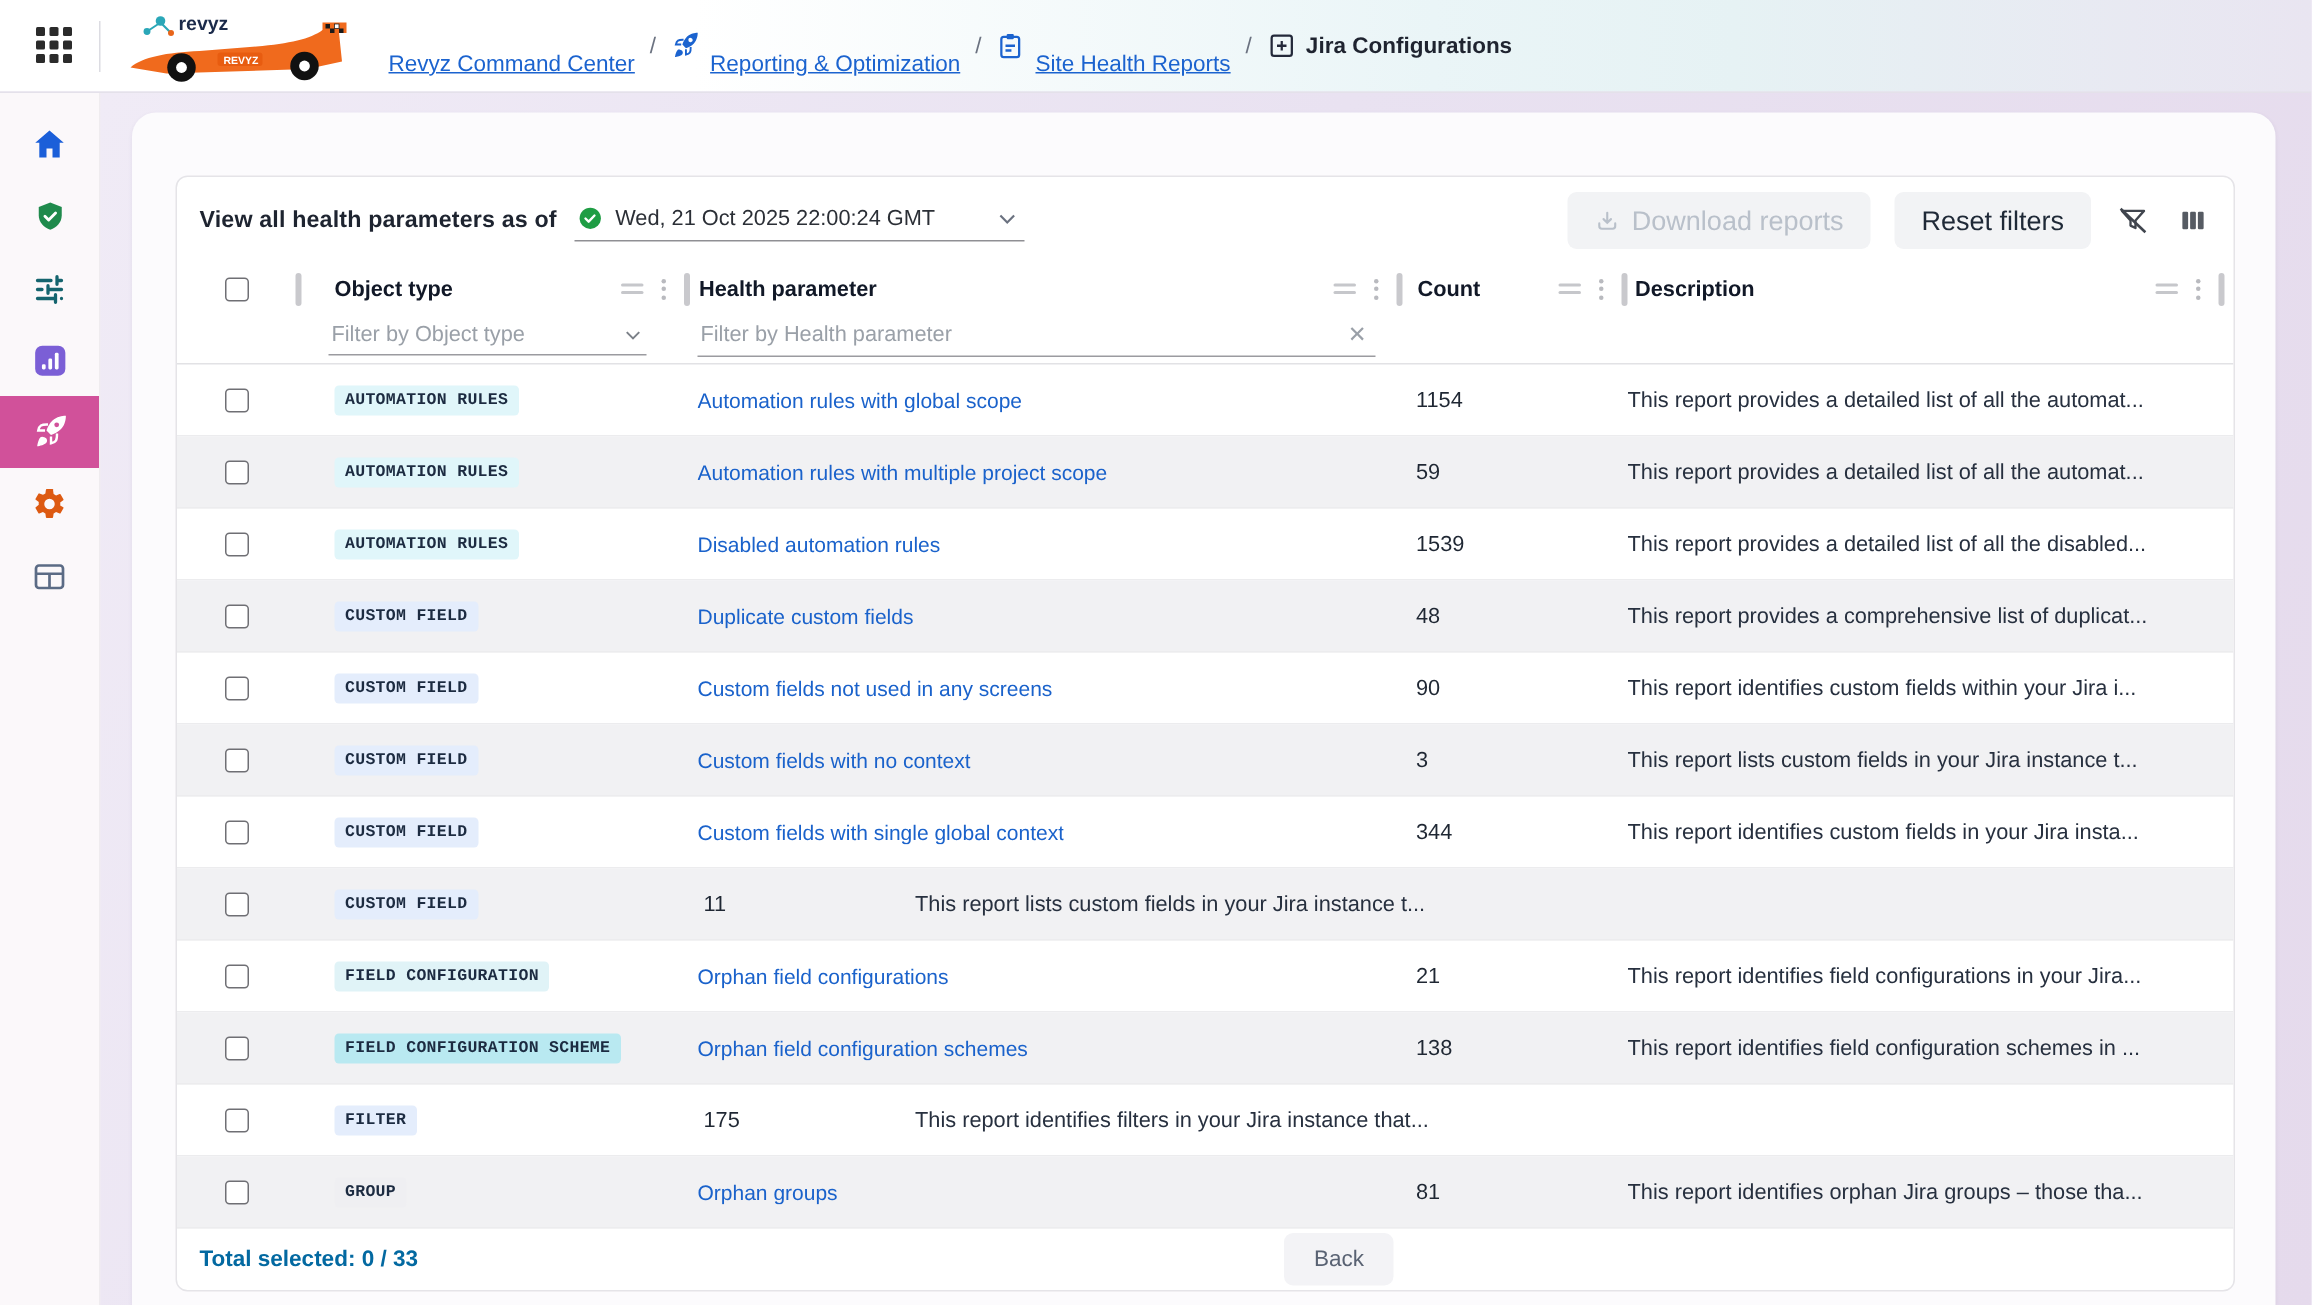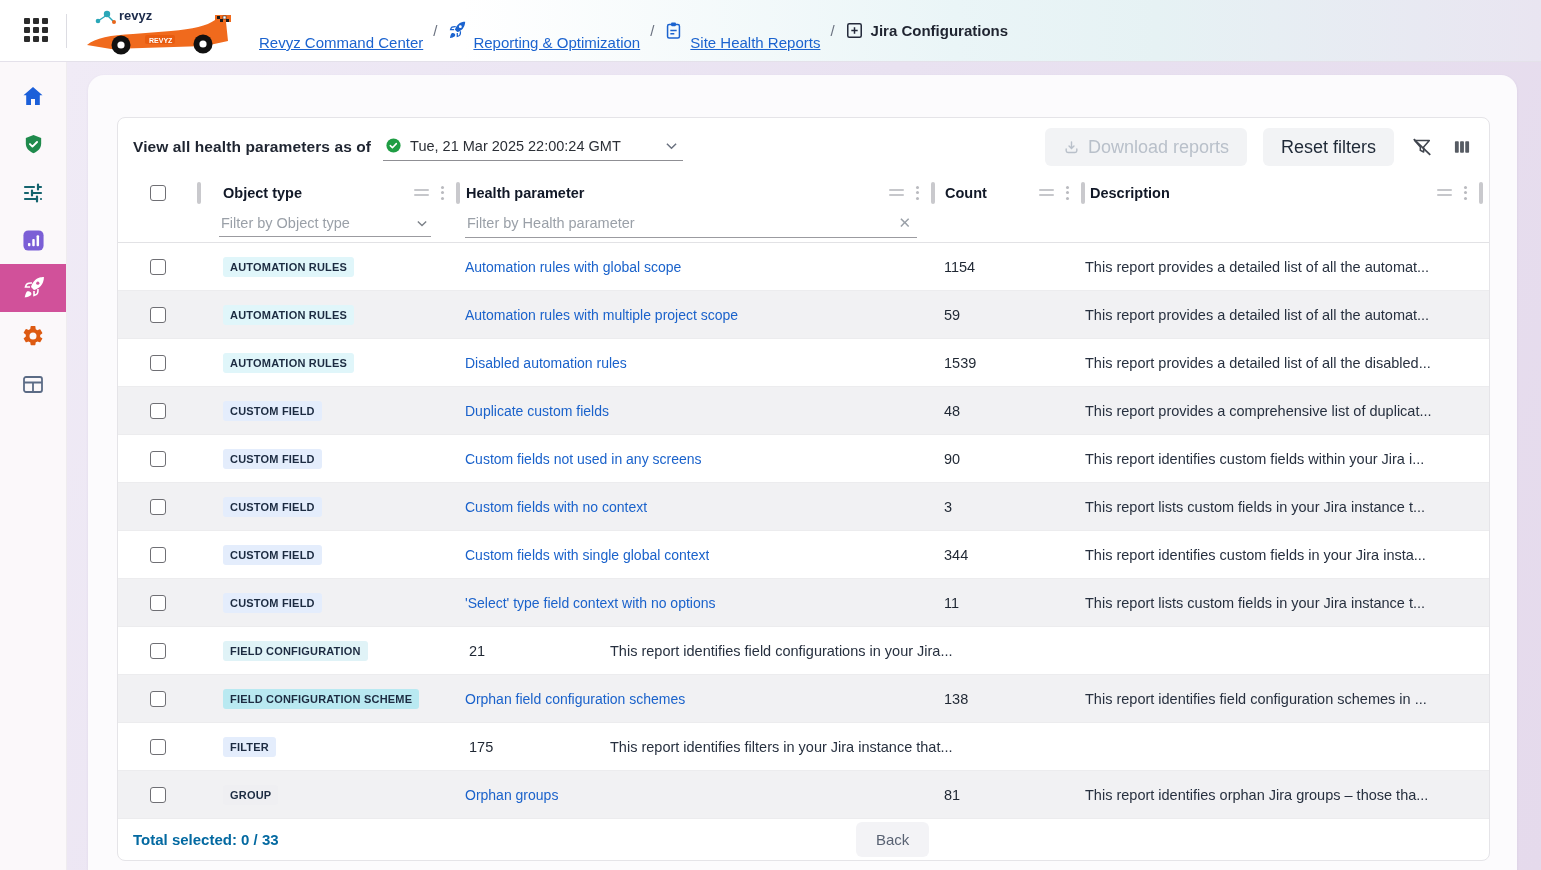--- a/index.html
+++ b/index.html
@@ -78,21 +78,21 @@
   .filter-box{ display:flex; align-items:center; border-bottom:1px solid #9b9ba0; padding:3px 4px 5px 2px; }
   .filter-box .ph{ font-size:14.5px; color:#9aa0a8; flex:1; white-space:nowrap; overflow:hidden; }
   .f-obj{ margin-left:22px; width:212px; cursor:pointer; }
   .f-health{ margin-left:9px; width:452px; cursor:text; }
   .clear-x{ color:#9aa0a8; font-size:15px; cursor:pointer; padding:0 2px; }
 
   .tbody{ flex:0 0 auto; }
   .trow{ display:flex; align-items:center; height:48px; border-bottom:1px solid #ececee; }
   .trow:nth-child(even){ background:#f1f1f3; }
   .badge{ margin-left:26px; font-size:11px; font-weight:700; letter-spacing:.2px; color:#1c2b41;
-    padding:4px 7px; border-radius:3px; white-space:nowrap; }
+    padding:4px 7px; border-radius:3px; white-space:nowrap;font-family:Liberation Mono, monospace; }
   .hp-link{ margin-left:9px; font-size:14px; color:#1a62cb; text-decoration:none; cursor:pointer;
     white-space:nowrap; overflow:hidden; }
   .count-val{ margin-left:13px; font-size:14.5px; color:#1f2733; }
   .desc-val{ margin-left:8px; font-size:14.5px; color:#27303f; white-space:nowrap; overflow:hidden; padding-right:6px; }
 
   .tfoot{ height:41px; display:flex; align-items:center; position:relative; padding:0 15px; margin-top:auto; }
   .total-text{ font-size:15px; font-weight:700; color:#0369a1; }
   .back-btn{ position:absolute; left:738px; top:3px; height:35px; padding:0 20px; background:#f3f3f6;
     border:none; border-radius:6px; font-size:15px; color:#596273; font-family:"Liberation Sans",sans-serif; cursor:pointer; }
 
@@ -221,21 +221,21 @@
     <div class="page-card">
       <div class="table-card">
 
         <div class="toolbar">
           <span class="toolbar-label">View all health parameters as of</span>
           <div class="date-select">
             <svg width="17" height="17" viewBox="0 0 24 24">
               <circle cx="12" cy="12" r="10" fill="#1f9d44"></circle>
               <path d="M7.5 12.2l3 3 5.5-5.8" stroke="#fff" stroke-width="2.2" fill="none" stroke-linecap="round" stroke-linejoin="round"></path>
             </svg>
-            <span class="date-text">Tue, 21 Mar 2025 22:00:24 GMT</span>
+            <span class="date-text">Wed, 21 Oct 2025 22:00:24 GMT</span>
             <svg width="11" height="8" viewBox="0 0 12 8">
               <path d="M1 1.5l5 5 5-5" stroke="#6b7280" stroke-width="1.6" fill="none"></path>
             </svg>
           </div>
           <div class="toolbar-right">
             <button class="btn disabled">
               <svg width="17" height="17" viewBox="0 0 24 24" fill="none" stroke="#b9c0ca" stroke-width="2" stroke-linecap="round">
                 <path d="M12 4v9M8.5 10L12 13.5 15.5 10M4.5 14v2.5a2.5 2.5 0 0 0 2.5 2.5h10a2.5 2.5 0 0 0 2.5-2.5V14"></path>
               </svg>
               <span>Download reports</span>
@@ -475,37 +475,37 @@
               </div>
   </div>
 
   <div class="trow">
     <div class="c-check">
                 <span class="checkbox"></span>
               </div>
     <div class="c-obj" style="flex-basis:259px;width:259px">
                 <span class="badge" style="background: rgb(228, 237, 252);">CUSTOM FIELD</span>
               </div>
-    <div class="c-health" style="flex-basis:475px;width:475px">
-                <a class="hp-link">'Select' type field context with no options</a>
-              </div>
     <div class="c-count">
                 <span class="count-val">11</span>
               </div>
     <div class="c-desc">
                 <span class="desc-val">This report lists custom fields in your Jira instance t...</span>
               </div>
   </div>
 
   <div class="trow">
     <div class="c-check">
                 <span class="checkbox"></span>
               </div>
     <div class="c-obj" style="flex-basis:259px;width:259px">
                 <span class="badge" style="background: rgb(224, 243, 247);">FIELD CONFIGURATION</span>
+              </div>
+    <div class="c-health" style="flex-basis:475px;width:475px">
+                <a class="hp-link">Orphan field configurations</a>
               </div>
     <div class="c-count">
                 <span class="count-val">21</span>
               </div>
     <div class="c-desc">
                 <span class="desc-val">This report identifies field configurations in your Jira...</span>
               </div>
   </div>
 
   <div class="trow">

